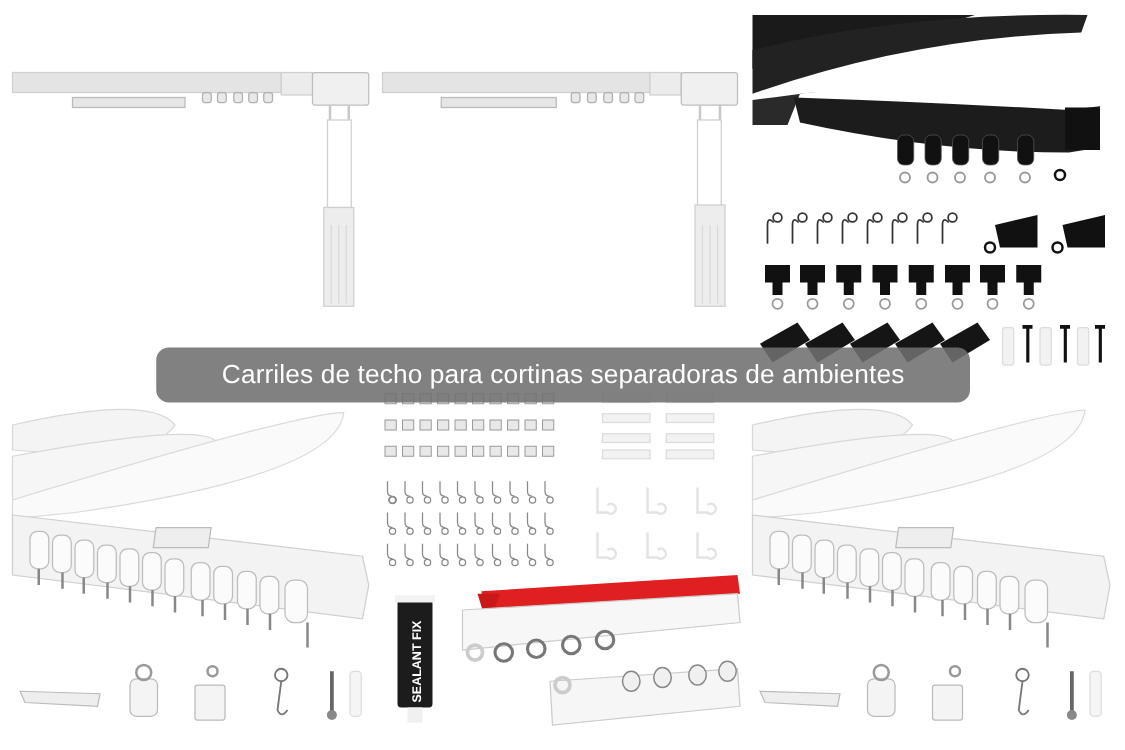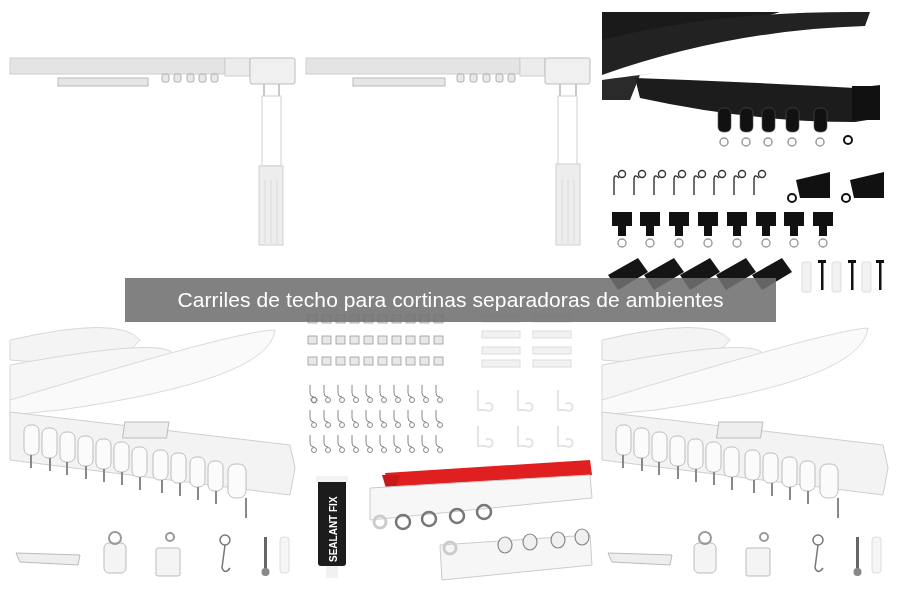--- a/index.html
+++ b/index.html
@@ -1,20 +1,20 @@
 <!DOCTYPE html>
 <html><head>
 <meta charset="utf-8">
 <style>
   html,body{margin:0;padding:0;background:#fff;}
   body{width:900px;height:600px;position:relative;overflow:hidden;font-family:"Liberation Sans",sans-serif;}
   .panel{position:absolute;width:300px;height:300px;overflow:hidden;background:#fff;}
   svg{display:block;}
   .banner{position:absolute;left:125px;top:278px;width:651px;height:44px;background:rgba(112,112,112,0.88);
-    display:flex;align-items:center;justify-content:center;}
+    display:flex;align-items:center;justify-content:center;border-radius:10px;}
   .banner span{color:#fff;font-size:21px;letter-spacing:0.1px;font-family:"Liberation Sans",sans-serif;}
   .tube-label{font-family:"Liberation Sans",sans-serif;font-weight:bold;}
 </style>
 </head>
 <body>
 
 <div class="panel" style="left:0;top:0;">
   <svg width="300" height="300" viewBox="0 0 300 300">
     <rect x="10" y="58" width="215" height="16" fill="#e4e4e4" stroke="#cfcfcf"></rect>
     <rect x="225" y="58" width="25" height="18" fill="#ececec" stroke="#cfcfcf"></rect>

